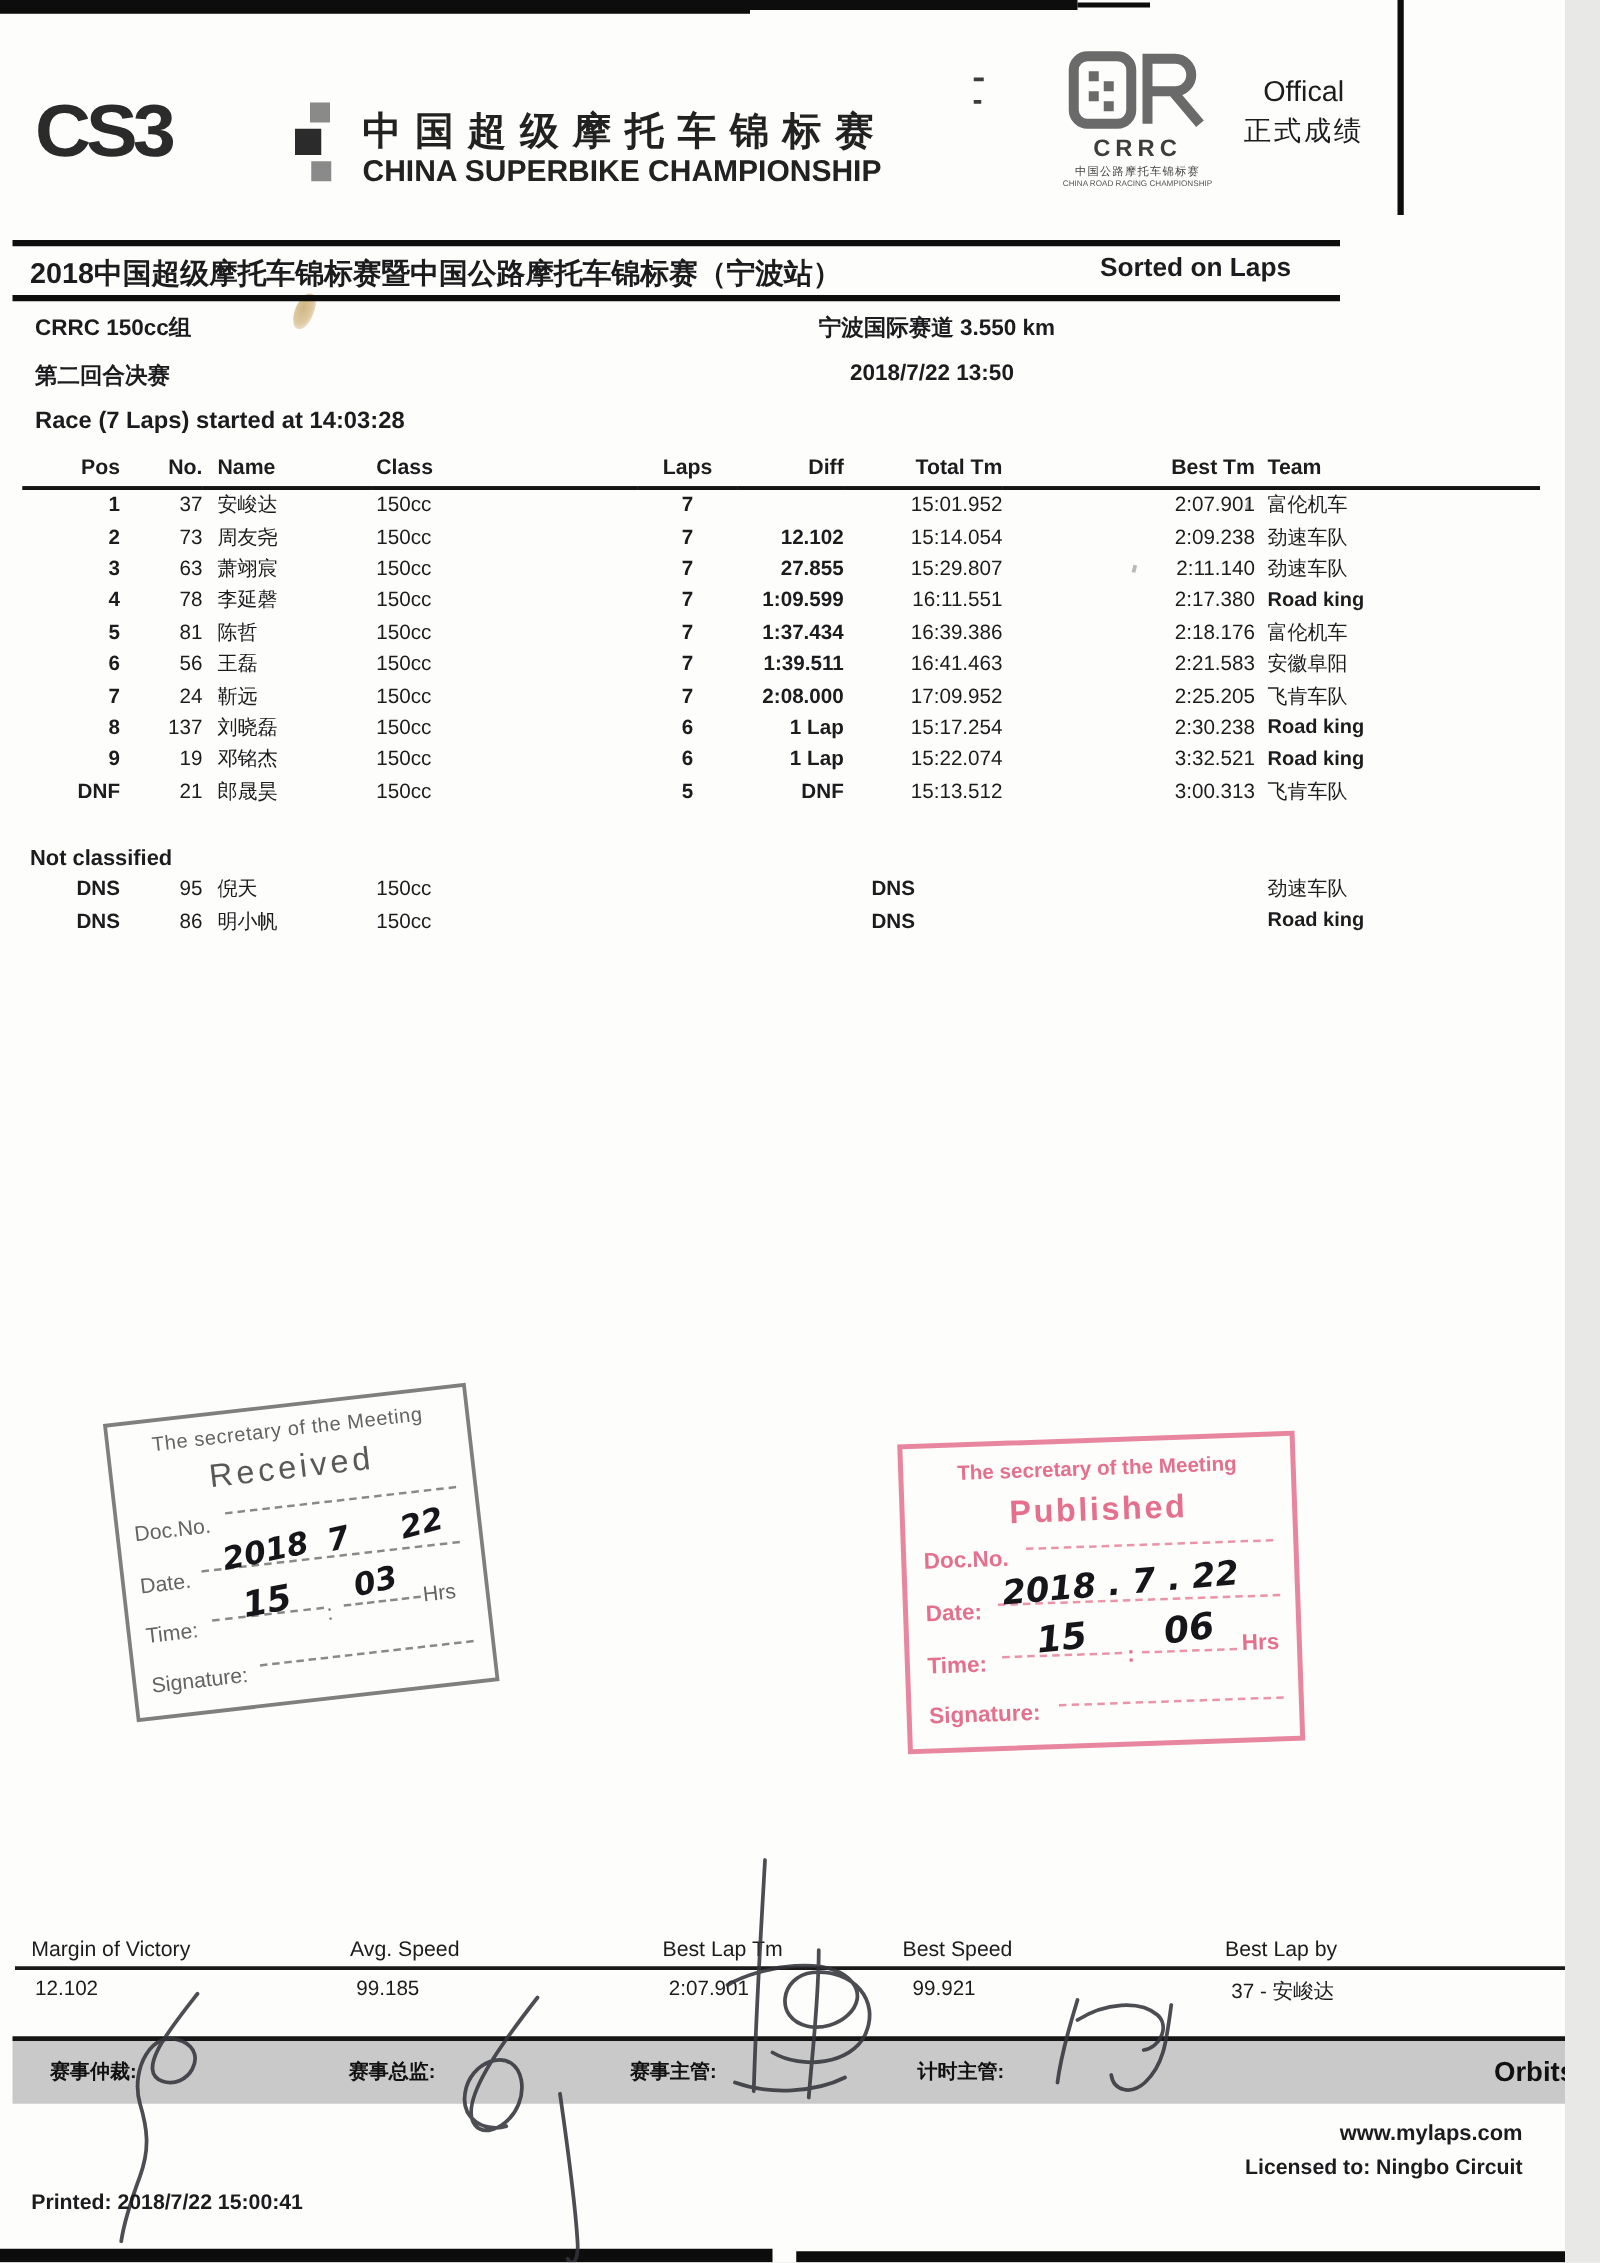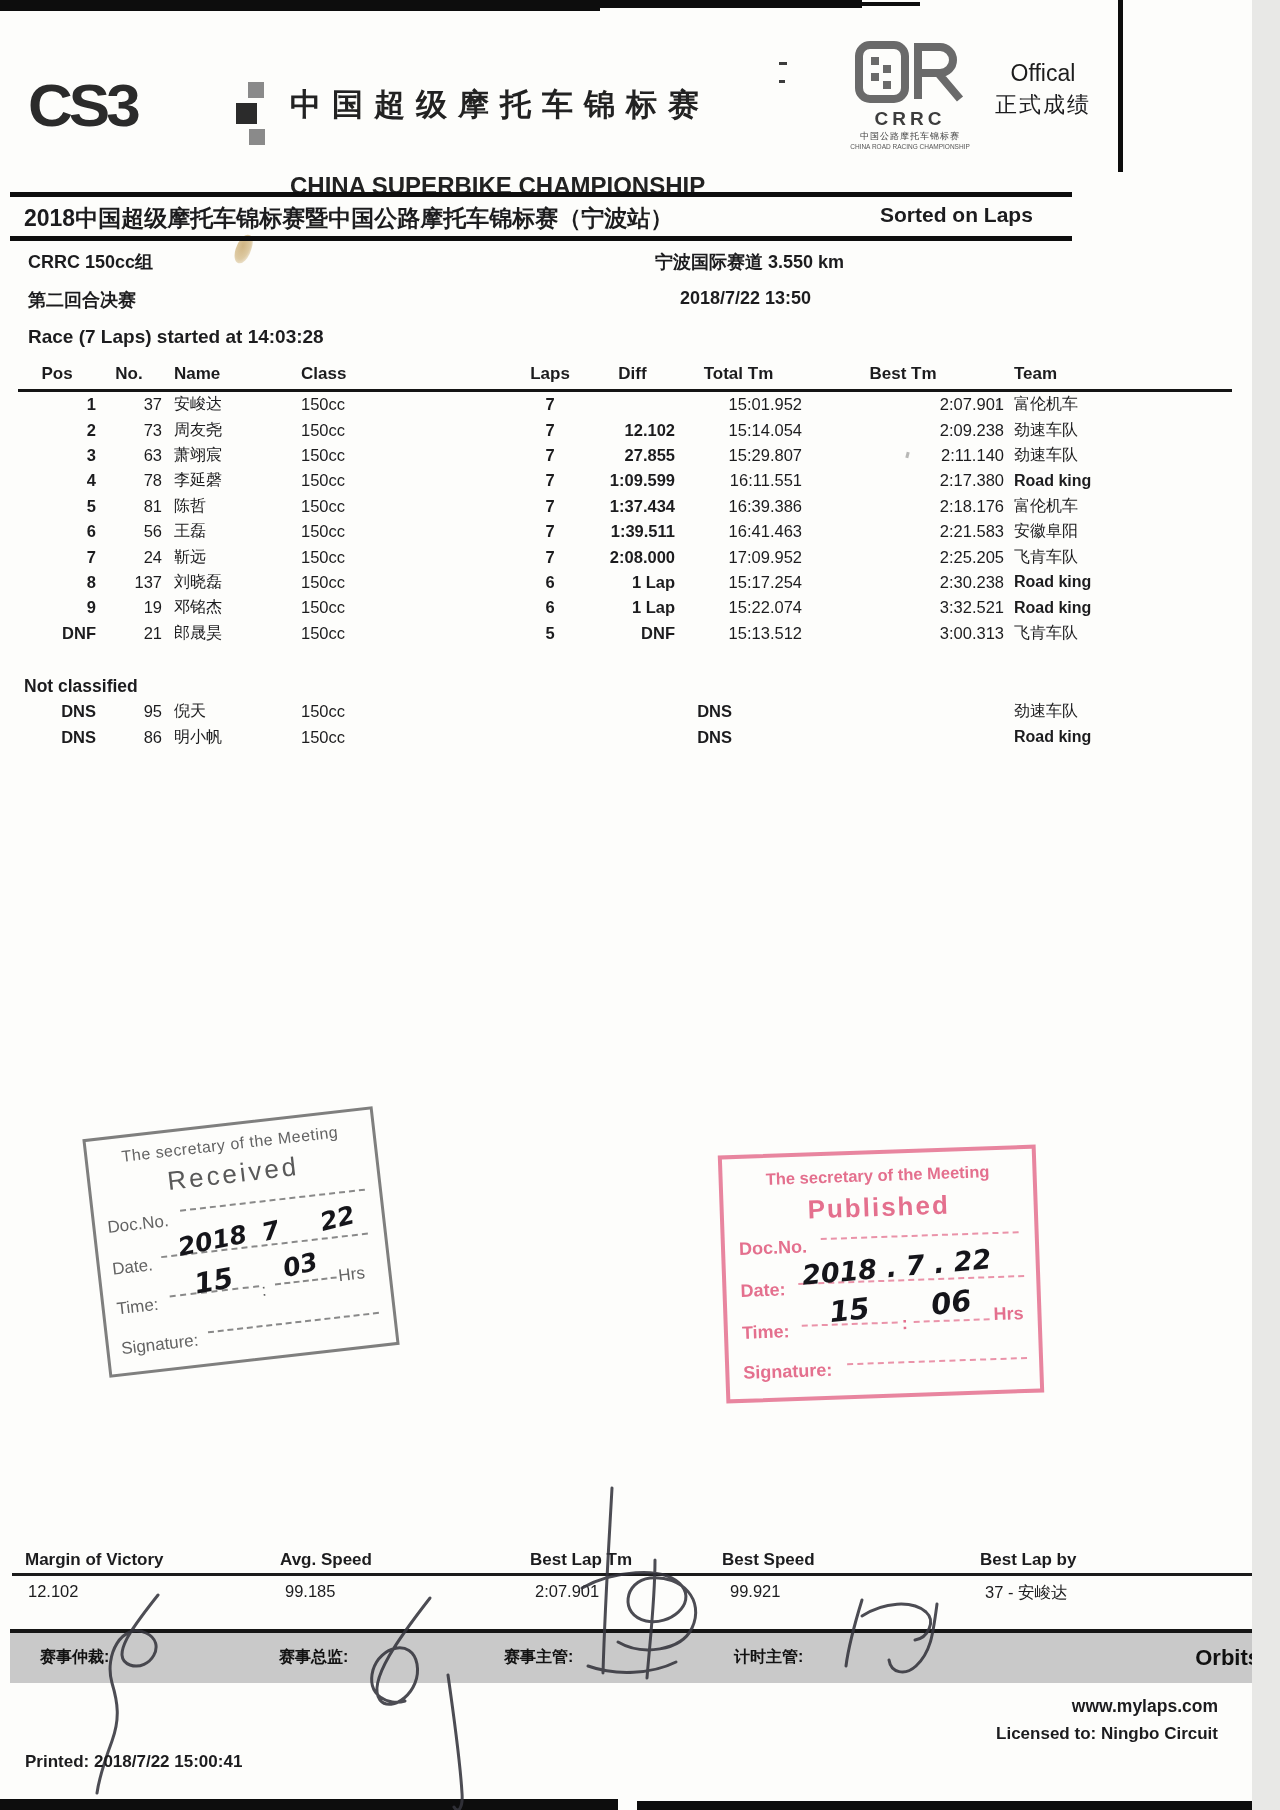--- a/index.html
+++ b/index.html
@@ -12,42 +12,42 @@
   .edge-line{position:absolute;background:#9a9a98;opacity:.35;}
   .tick{position:absolute;background:#3c3c3c;}
   .speck{position:absolute;background:#8a8a88;opacity:.6;transform:rotate(14deg);}
   .smudge{position:absolute;width:15px;height:30px;border-radius:60% 40% 55% 45%;
           background:radial-gradient(ellipse at 40% 40%, #c9a96e 0%, #d8c193 55%, rgba(216,193,147,0) 100%);
           transform:rotate(18deg);opacity:.85;}
   
   .csb-logo{font-size:62px;font-weight:900;letter-spacing:-4px;color:#2b2b2b;transform:scaleY(.95);}
   .sq{position:absolute;}
   .cn-title{font-size:31px;font-weight:bold;letter-spacing:11px;color:#222;white-space:nowrap;}
-  .en-title{font-size:24px;font-weight:bold;letter-spacing:0;color:#222;white-space:nowrap;margin-top:48px;}
+  .en-title{font-size:24px;font-weight:bold;letter-spacing:0;color:#222;white-space:nowrap;}
   .crrc-block{width:130px;text-align:center;color:#555;}
   .crrc-word{font-size:19px;font-weight:900;letter-spacing:4px;color:#3d3d3d;}
   .crrc-cn{font-size:9px;letter-spacing:1px;color:#444;white-space:nowrap;}
   .crrc-en{font-size:6.5px;color:#555;white-space:nowrap;}
   .official{width:130px;text-align:center;}
   .official .en{font-size:23px;color:#1d1d1d;}
   .official .cn{font-size:22px;letter-spacing:2px;margin-top:3px;}
   
   .rule{position:absolute;background:#0e0e0e;}
   .doc-title{font-size:23px;font-weight:bold;white-space:nowrap;}
   .sorted{font-size:21px;font-weight:bold;}
   .info{font-size:18px;font-weight:bold;white-space:nowrap;}
   .race-start{font-size:19px;font-weight:bold;}
   
   table{border-collapse:collapse;table-layout:fixed;}
   .results{width:1214px;font-size:16.5px;}
   .results th{font-size:17px;font-weight:bold;padding:0 0 5px 0;border-bottom:3px solid #151515;white-space:nowrap;}
   .results td{height:25.4px;padding:0;white-space:nowrap;overflow:visible;}
   .nctable{width:1214px;font-size:16.5px;}
   .nctable td{height:26px;padding:0;white-space:nowrap;}
-  .t-r{}
+  .t-r{text-align:right;}
   .t-l{text-align:left;}
   .t-c{text-align:center;}
   .c-pos{text-align:right;font-weight:bold;}
   .c-no{text-align:right;}
   .c-name{text-align:left;padding-left:12px !important;font-size:16px;}
   .c-class{text-align:left;padding-left:4px !important;}
   .c-laps{text-align:center;font-weight:bold;}
   .c-diff{text-align:right;font-weight:bold;}
   .c-total{text-align:right;}
   .c-best{text-align:right;}
@@ -63,21 +63,21 @@
   .stamp-received .l1{top:10px;font-size:16px;letter-spacing:.5px;}
   .stamp-received .l2{position:absolute;top:33px;width:100%;text-align:center;font-size:26px;letter-spacing:3px;color:#595959;}
   .stamp-published .l1{top:12px;font-size:16.5px;font-weight:bold;}
   .stamp-published .l2{position:absolute;top:38px;width:100%;text-align:center;font-size:26px;font-weight:bold;letter-spacing:2px;}
   .stamp .lab{position:absolute;font-size:17px;white-space:nowrap;}
   .stamp-published .lab{font-weight:bold;font-size:18px;}
   .sline{position:absolute;border-bottom:2px dashed currentColor;opacity:.75;}
   .hw{position:absolute;font-family:"DejaVu Sans",sans-serif;font-style:italic;font-weight:600;
       color:#15151a;font-size:25px;white-space:nowrap;}
   
-  .stat-label{font-size:17px;font-weight:bold;white-space:nowrap;}
+  .stat-label{font-size:17px;font-weight:normal;white-space:nowrap;}
   .stat-value{font-size:16.5px;white-space:nowrap;}
   
   .footer-bar{position:absolute;left:10px;top:1633px;width:1262px;height:50px;background:#c9c9c9;}
   .off-label{position:absolute;top:14px;font-size:16px;font-weight:bold;color:#111;white-space:nowrap;}
   .orbits{position:absolute;top:12px;left:1140px;width:110px;text-align:right;font-size:22px;font-weight:bold;color:#111;}
   .mylaps{font-size:17.5px;font-weight:bold;text-align:right;}
   .licensed{font-size:17px;font-weight:bold;text-align:right;}
   .printed{font-size:17px;font-weight:bold;}
   svg.sig{position:absolute;left:0;top:1470px;pointer-events:none;}
 </style>

